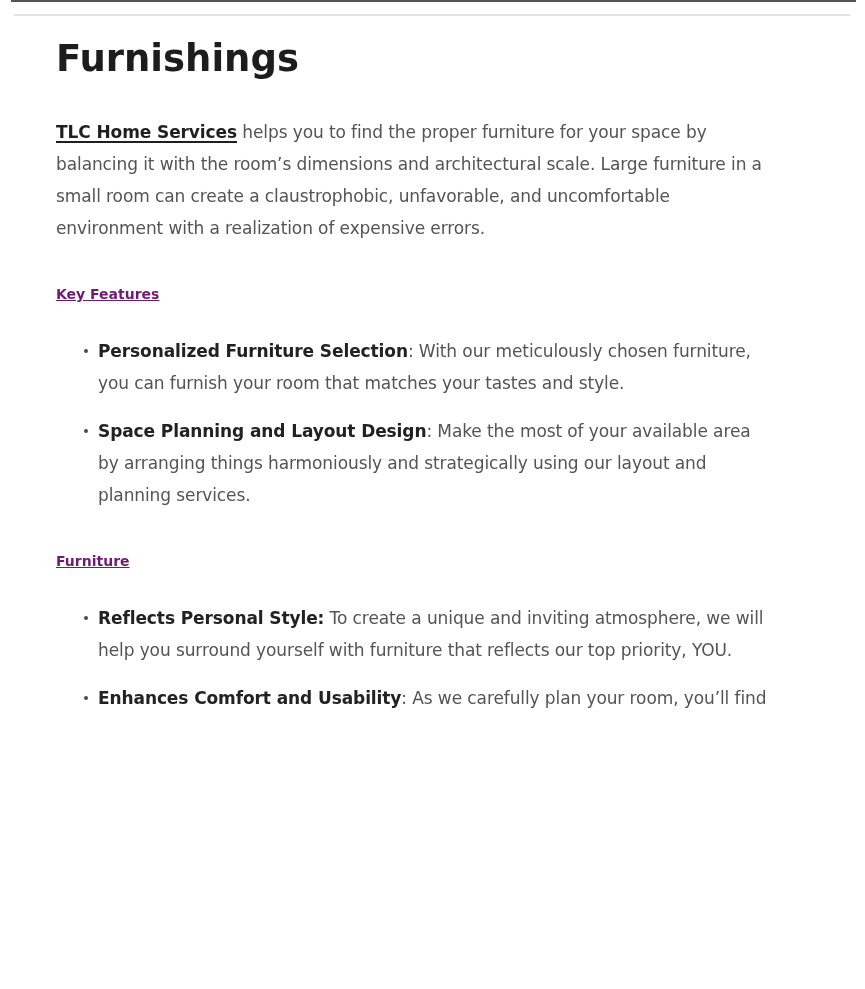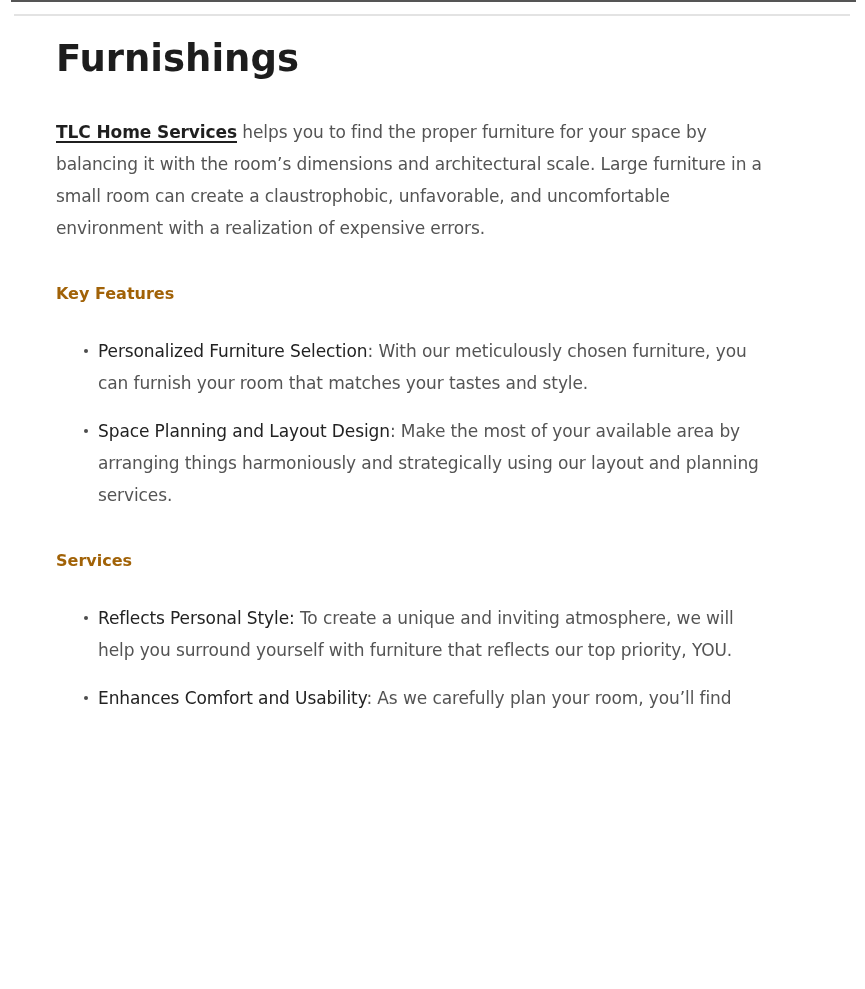--- a/index.html
+++ b/index.html
@@ -54,24 +54,25 @@
   .link-lead {
     font-weight: 700;
     color: #1f1f1f;
     text-decoration: underline;
     text-decoration-thickness: 2px;
     text-underline-offset: 3px;
     cursor: pointer;
   }
   h3.section-heading {
     margin: 37px 0 28px 0;
-    font-size: 16px;
+    font-size: 14px;
     line-height: 26px;
     font-weight: 700;
-    color: #a16207;
+    color: #701a75;
+    text-decoration: underline;
   }
   ul.feature-list {
     list-style: none;
     margin: 0;
     padding: 0;
   }
   ul.feature-list li {
     position: relative;
     padding-left: 42px;
     margin: 0 0 16px 0;
@@ -83,21 +84,21 @@
   .bullet-marker {
     position: absolute;
     left: 28px;
     top: 14px;
     width: 4px;
     height: 4px;
     border-radius: 50%;
     background: #4c4c4c;
   }
   .item-lead {
-    font-weight: 400;
+    font-weight: 700;
     color: #222222;
     margin-top: 24px;
   }
 </style>
 </head>
 <body>
 
 <div class="top-bar"></div>
 <div class="divider"></div>
 
@@ -112,21 +113,21 @@
 
   <ul class="feature-list">
     <li>
       <span class="bullet-marker"></span><span class="item-lead">Personalized Furniture Selection</span><span>: With our meticulously chosen furniture, you can furnish your room that matches your tastes and style.</span>
     </li>
     <li>
       <span class="bullet-marker"></span><span class="item-lead">Space Planning and Layout Design</span><span>: Make the most of your available area by arranging things harmoniously and strategically using our layout and planning services.</span>
     </li>
   </ul>
 
-  <h3 class="section-heading">Services</h3>
+  <h3 class="section-heading">Furniture</h3>
 
   <ul class="feature-list">
     <li>
       <span class="bullet-marker"></span><span class="item-lead">Reflects Personal Style:</span><span> To create a unique and inviting atmosphere, we will help you surround yourself with furniture that reflects our top priority, YOU.</span>
     </li>
     <li>
       <span class="bullet-marker"></span><span class="item-lead">Enhances Comfort and Usability</span><span>: As we carefully plan your room, you’ll find</span>
     </li>
   </ul>
 

